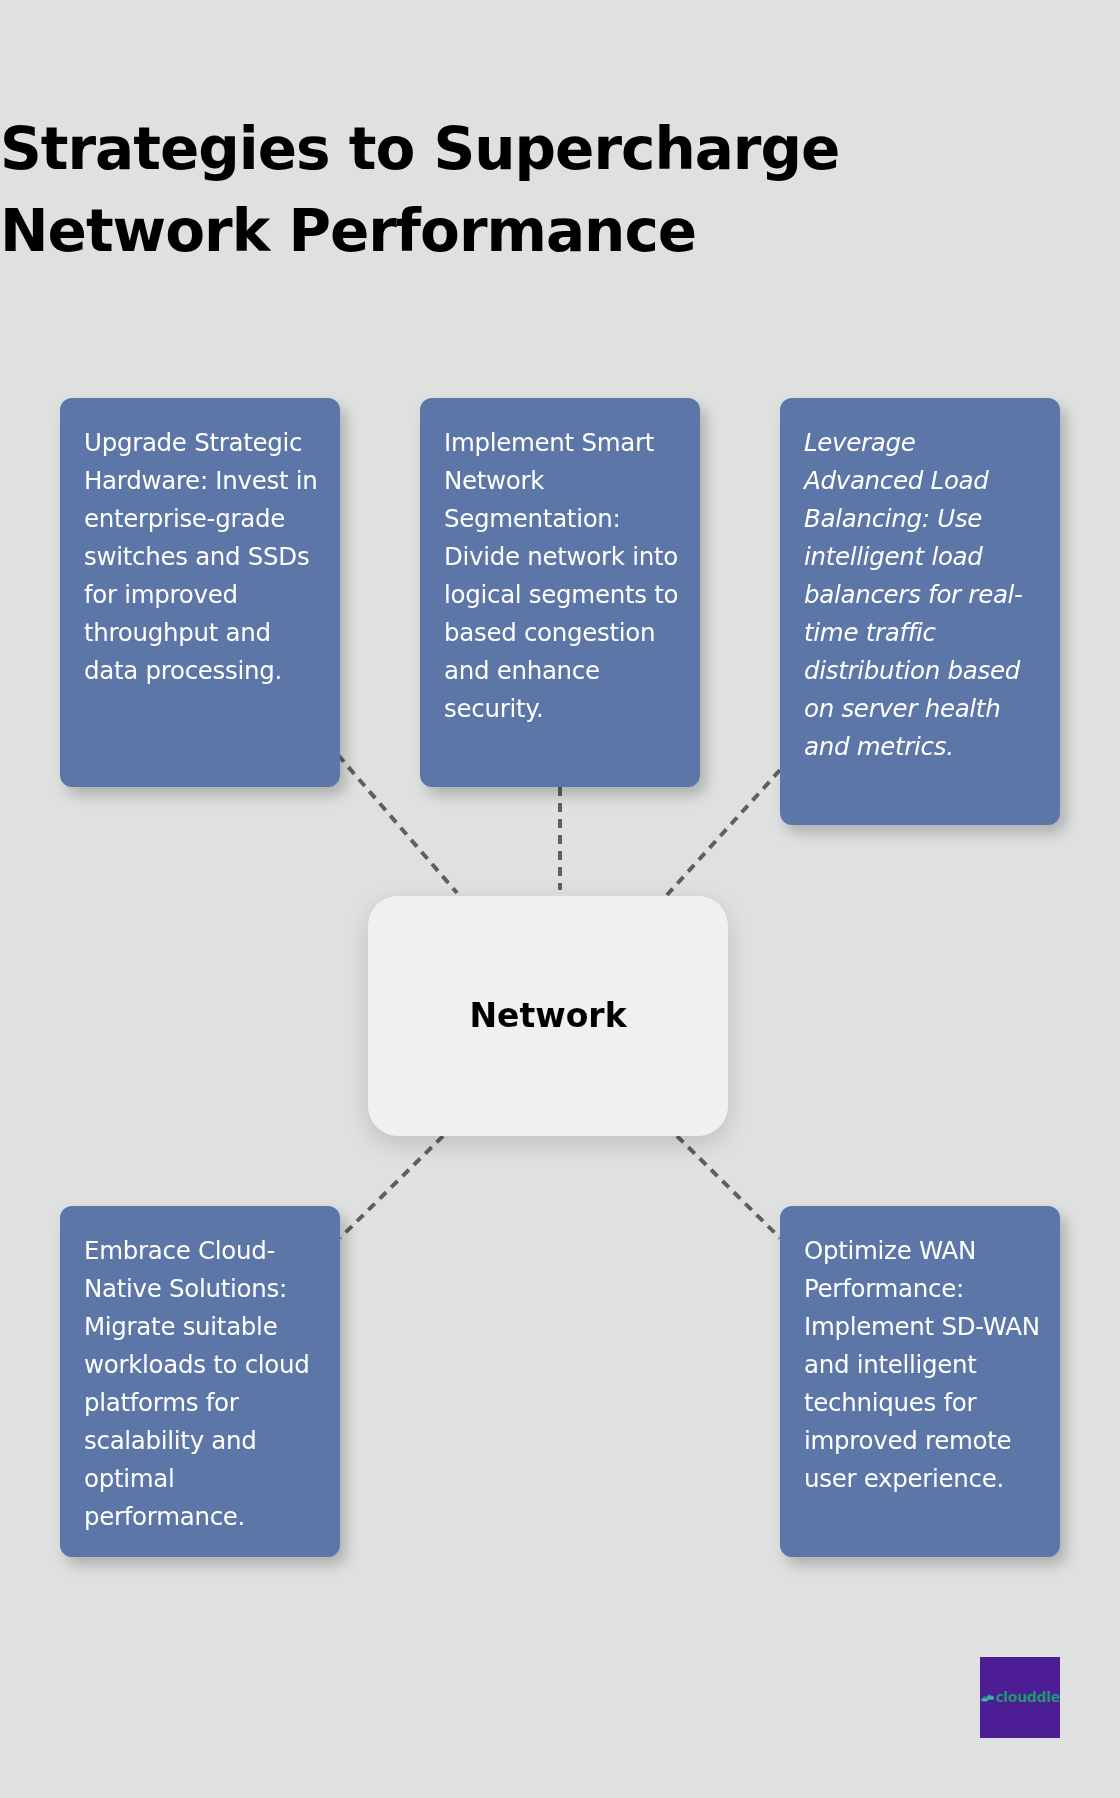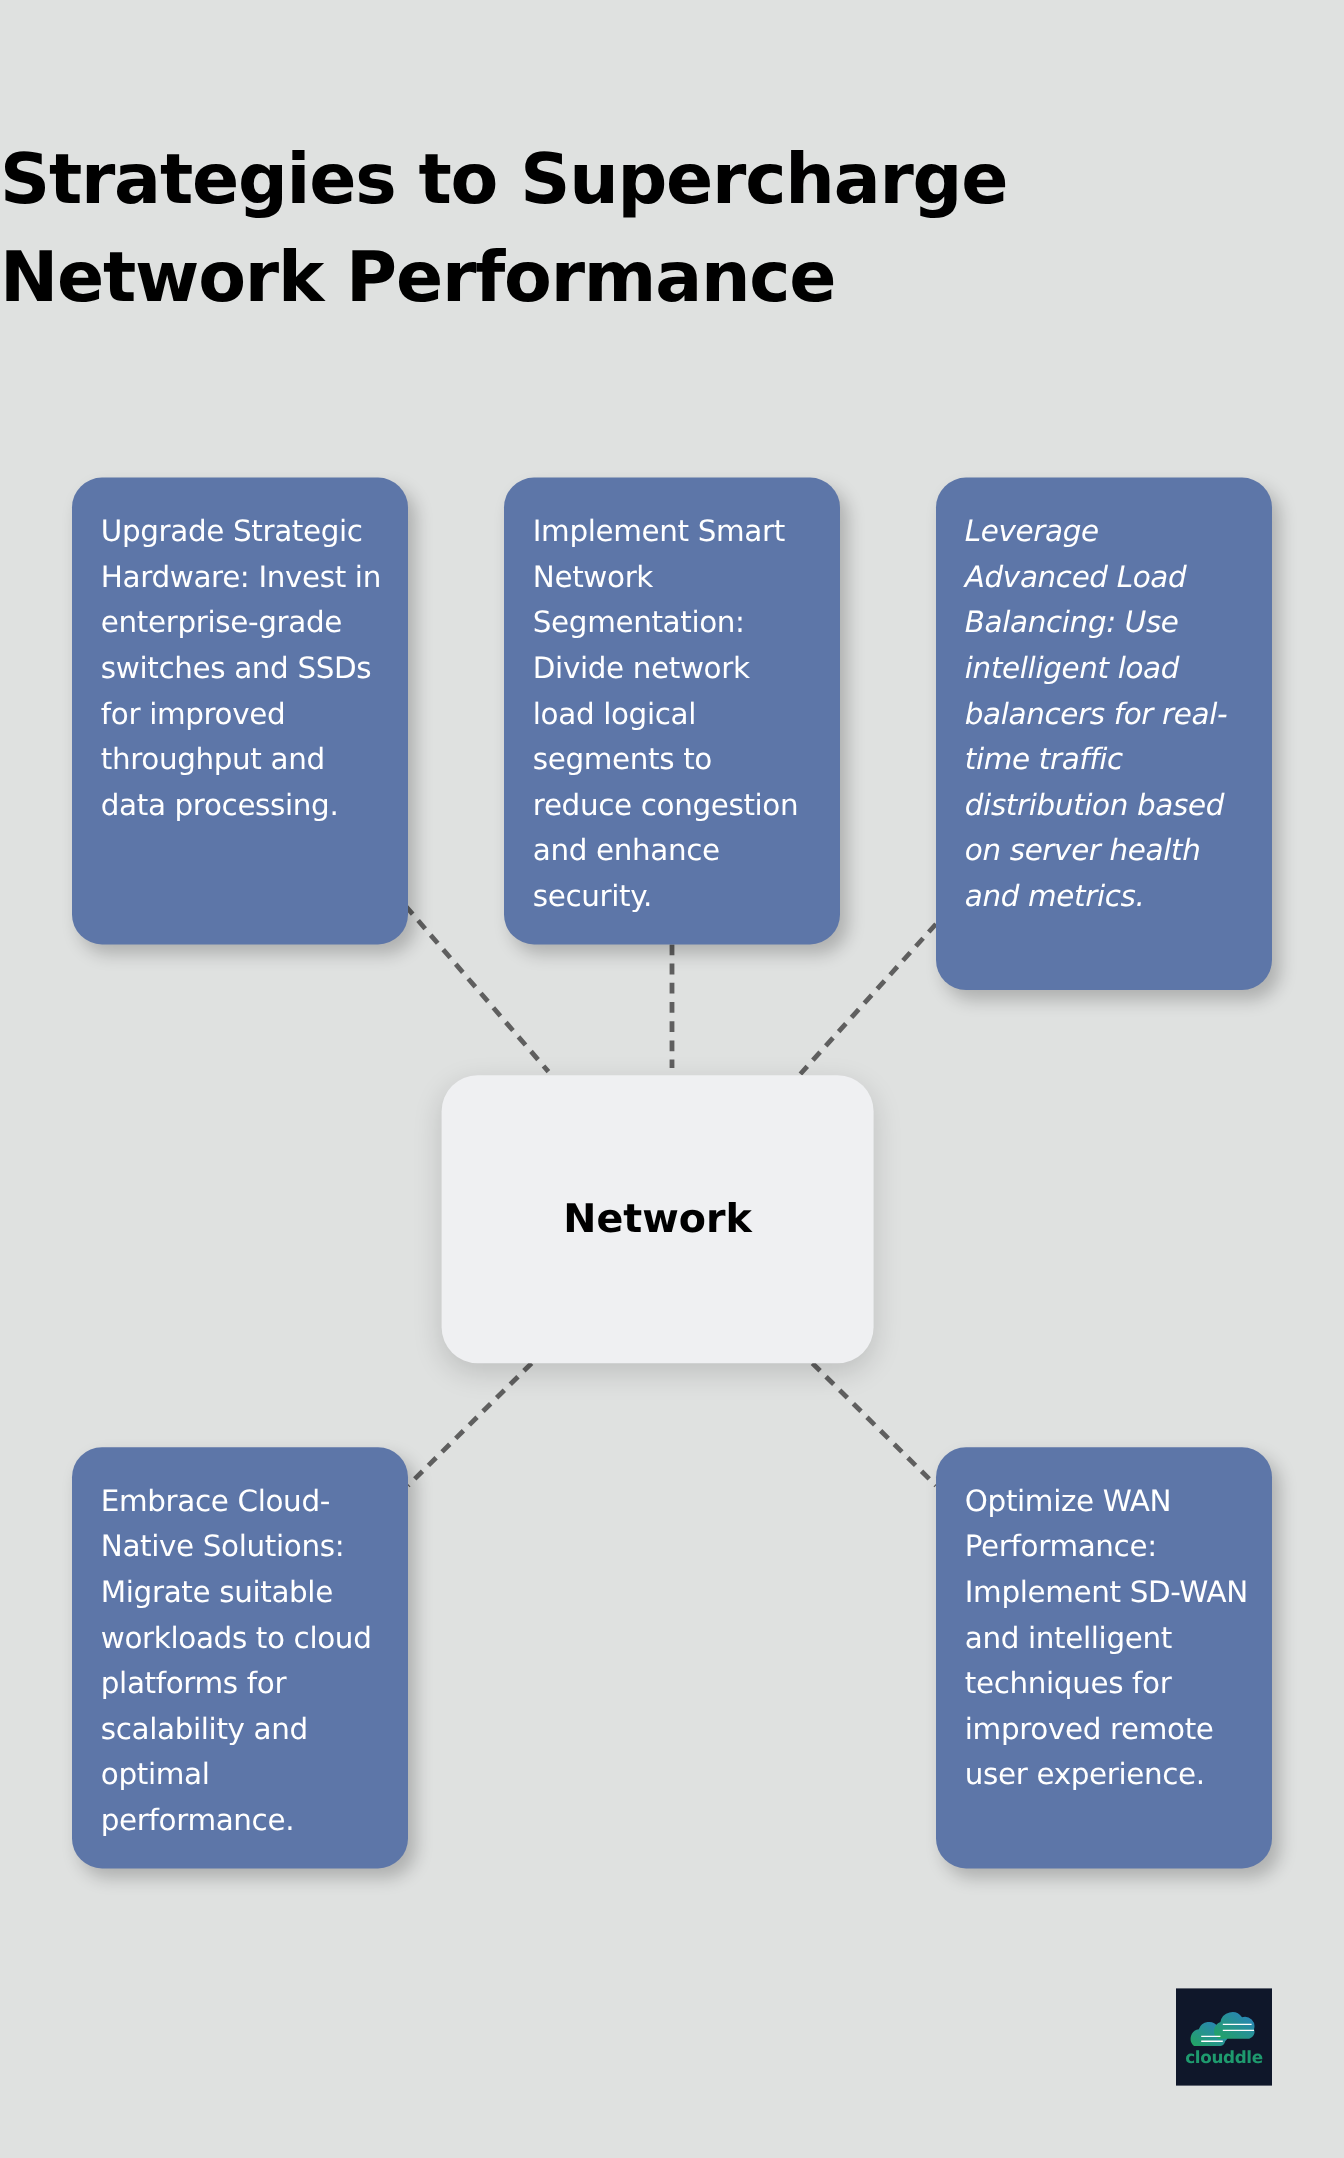--- a/index.html
+++ b/index.html
@@ -17,21 +17,21 @@
     font-weight: bold;
     font-size: 58px;
     line-height: 82px;
     color: #000;
     letter-spacing: -1px;
   }
   svg.connectors { position: absolute; left: 0; top: 0; }
   .node {
     position: absolute;
     background: #5d76a8;
-    border-radius: 25px;
+    border-radius: 12px;
     box-shadow: 6px 8px 14px rgba(0,0,0,0.22);
     color: #ffffff;
     font-family: "DejaVu Sans", sans-serif;
     font-size: 24.5px;
     line-height: 38px;
     padding: 26px 20px 0 24px;
     box-sizing: border-box;
     letter-spacing: -0.3px;
   }
   .center {
@@ -43,22 +43,22 @@
     display: flex; align-items: center; justify-content: center;
     text-align: center;
     font-family: "DejaVu Sans", sans-serif;
     font-weight: bold;
     font-size: 33px;
     line-height: 48px;
     color: #000;
   }
   .logo {
     position: absolute; left: 980px; top: 1657px; width: 80px; height: 81px;
-    background: #0f172a;
-    display: flex; flex-direction: column; align-items: center; justify-content: center;
+    background: #4c1d95;
+    display: flex; align-items: center; justify-content: center;
   }
   .logo-text {
     font-family: "DejaVu Sans", sans-serif;
     font-weight: bold; font-size: 14px;
     color: #1e9a6e;
     margin-top: -2px;
     letter-spacing: -0.3px;
   }
 </style>
 </head>
@@ -77,21 +77,21 @@
     <line x1="443" y1="1136" x2="340" y2="1238"></line>
     <line x1="677" y1="1136" x2="780" y2="1238"></line>
   </g>
 </svg>
 
 <div class="node" style="left:60px; top:398px; width:280px; height:389px;">
   <span>Upgrade Strategic Hardware: Invest in enterprise-grade switches and SSDs for improved throughput and data processing.</span>
 </div>
 
 <div class="node" style="left:420px; top:398px; width:280px; height:389px;">
-  <span>Implement Smart Network Segmentation: Divide network load logical segments to reduce congestion and enhance security.</span>
+  <span>Implement Smart Network Segmentation: Divide network into logical segments to based congestion and enhance security.</span>
 </div>
 
 <div class="node" style="left:780px; top:398px; width:280px; height:427px;font-style:italic;">
   <span>Leverage Advanced Load Balancing: Use intelligent load balancers for real-time traffic distribution based on server health and metrics.</span>
 </div>
 
 <div class="center">
   <div>
     <div>Network</div>
   </div>

